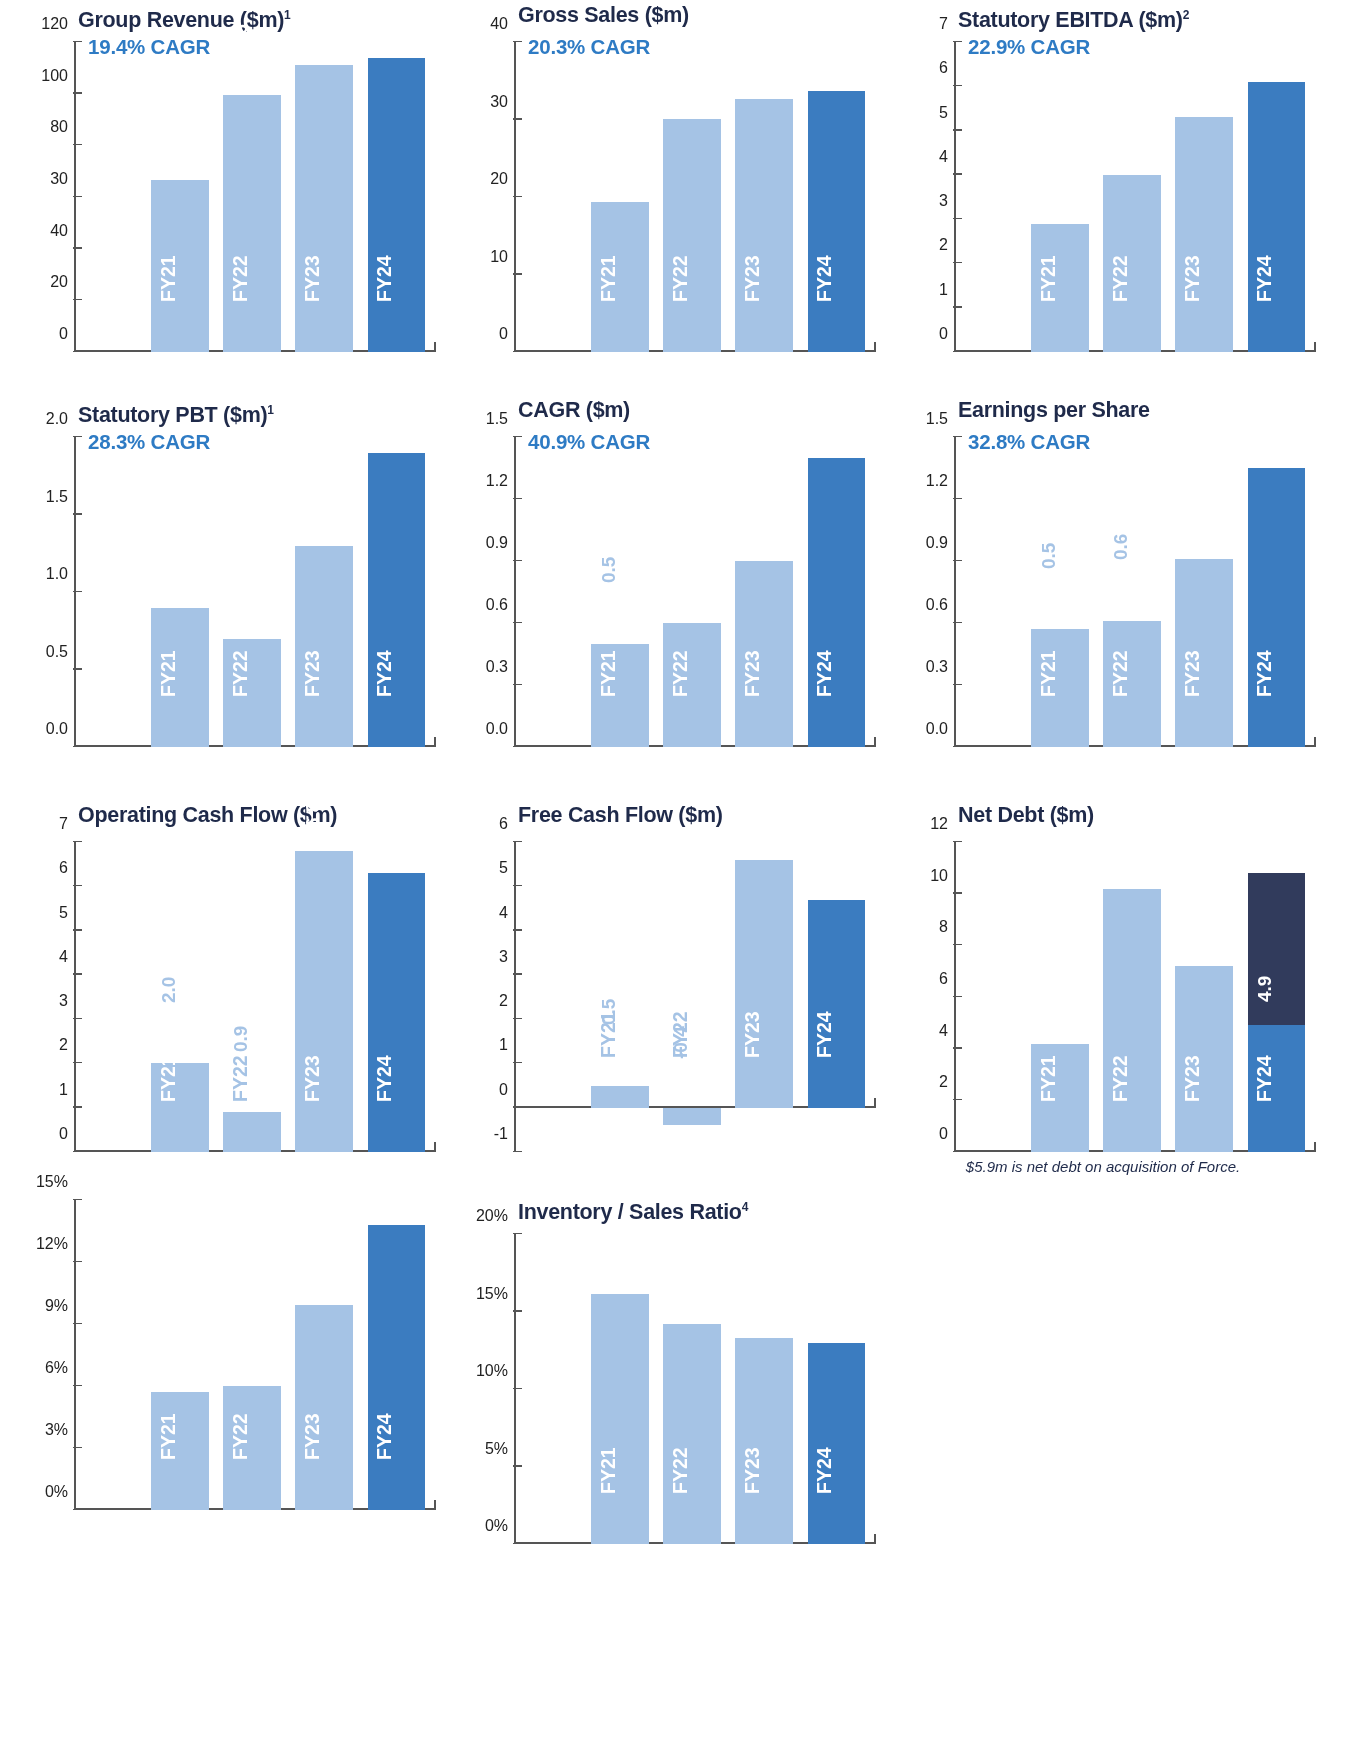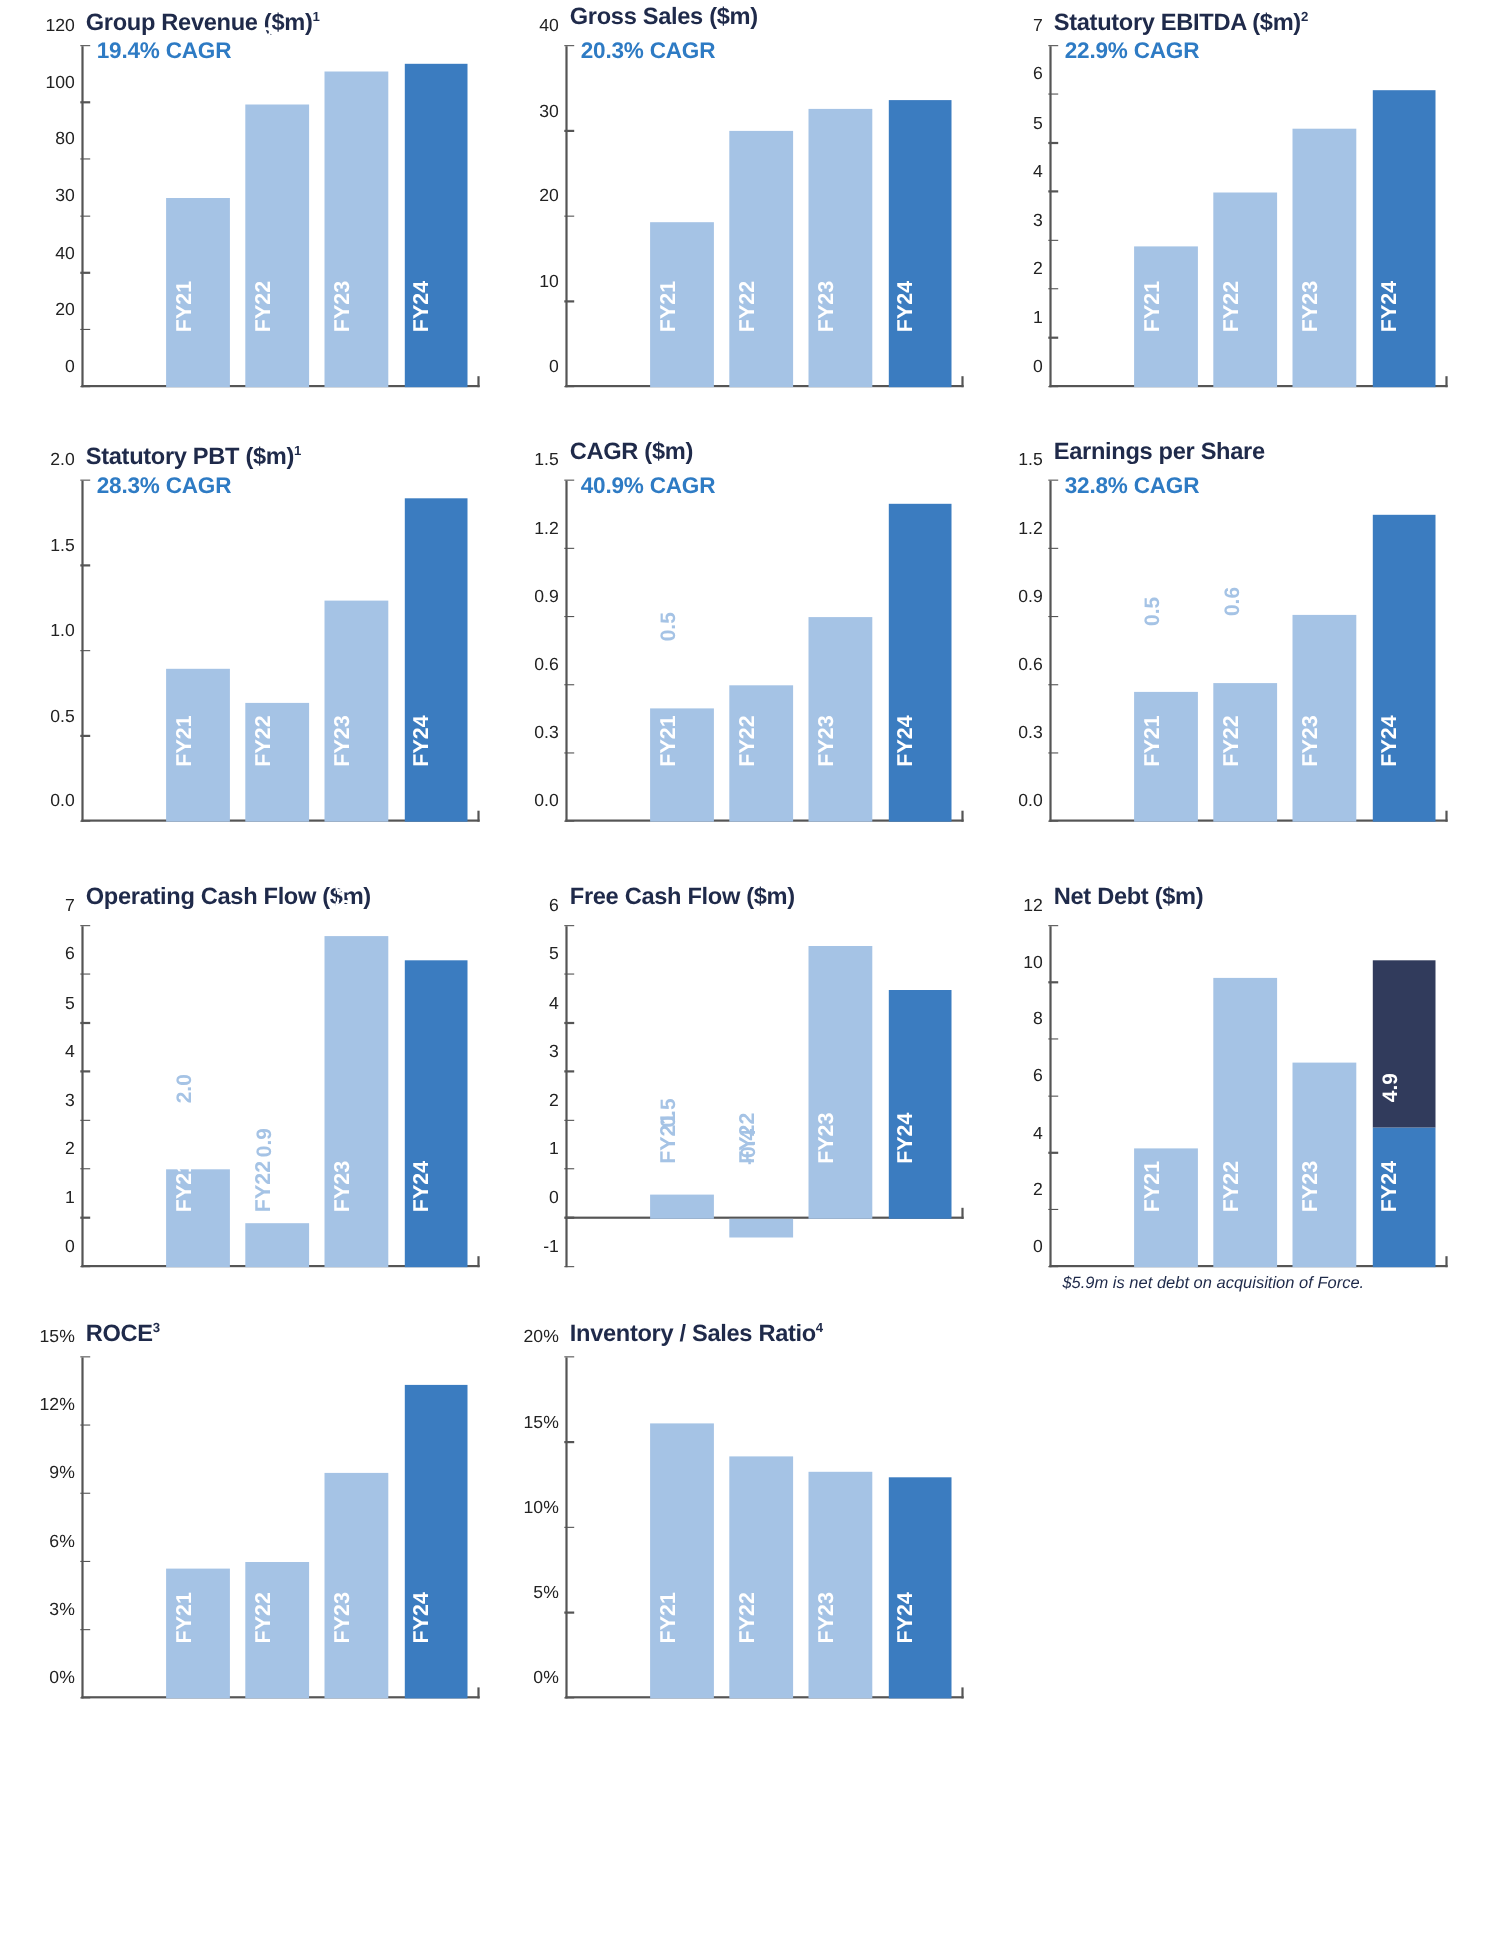--- a/index.html
+++ b/index.html
@@ -469,21 +469,20 @@
               <div class="bar navy" style="left: 81%; width: 16%; bottom: 40.8333%; height: 49.1667%;"></div>
               <div class="vlabel" style="left: 88.36%; bottom: 89%; transform: rotate(180deg) translateX(0px); transform-origin: left top;">5.9</div>
               <div class="vlabel" style="left: 88.36%; bottom: 39.8333%; transform: rotate(180deg); transform-origin: left top;">4.9</div>
               <div class="vlabel yearlbl" style="left: 88.36%; bottom: 1%; transform: rotate(180deg); transform-origin: left top;">FY24</div>
             </div>
           </div>
         </div>
         <div class="footnote">$5.9m is net debt on acquisition of Force.</div>
       </div>
       <div class="cell" style="grid-area: 4 / 1;">
-        <div class="chart-title">ROCE<sup>3</sup></div>
         <div class="plotwrap">
           <div class="axis-area">
             <div class="yaxis-line"></div>
             <div class="xaxis-line" style="bottom: 0%;"></div>
             <div class="xaxis-endtick" style="bottom: 0%;"></div>
             <div class="tick" style="bottom: 0%;"></div>
             <div class="ticklabel" style="bottom: calc(0% + 0px);">0%</div>
             <div class="tick" style="bottom: 20%;"></div>
             <div class="ticklabel" style="bottom: calc(20% + 0px);">3%</div>
             <div class="tick" style="bottom: 40%;"></div>

